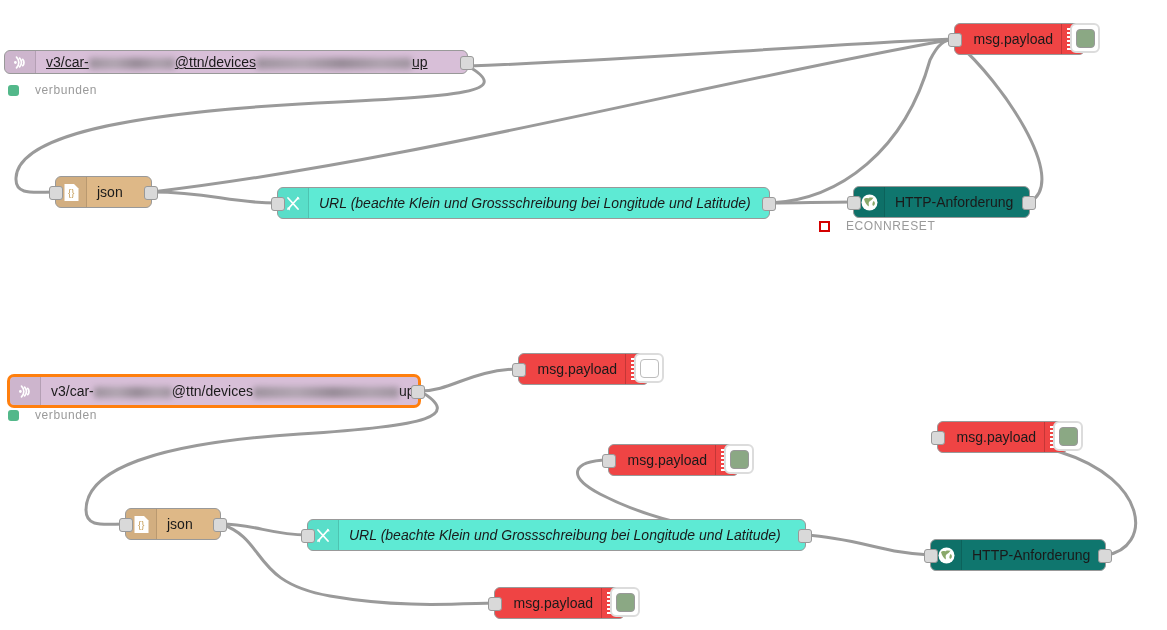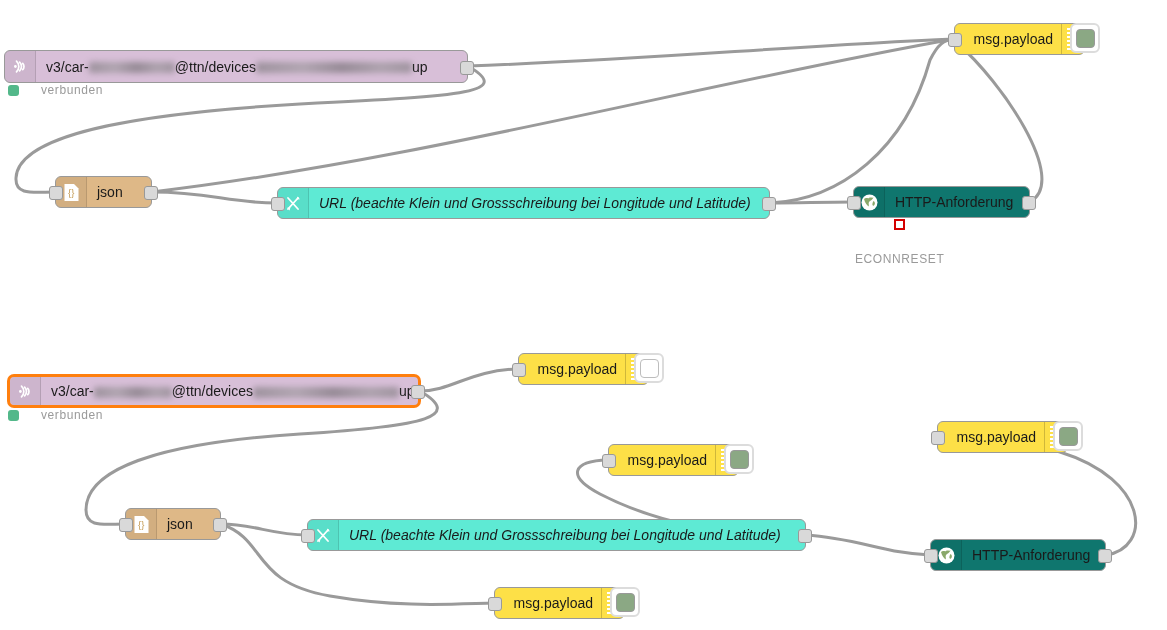--- a/index.html
+++ b/index.html
@@ -78,21 +78,21 @@
     z-index: 6;
   }
   .port.in  { left: -7px; }
   .port.out { right: -7px; }
 
   
   .n-mqtt   { background: #d8bfd8; }
   .n-json   { background: #deb887; }
   .n-change { background: #5eead4; }
   .n-http   { background: #0f766e; }
-  .n-debug  { background: #fde047; justify-content: center; }
+  .n-debug  { background: #ef4444; justify-content: center; }
 
   .n-change .label { font-style: italic; }
 
   
   .debug-lines {
     flex: 0 0 22px;
     width: 22px;
     display: flex;
     flex-direction: column;
     align-items: center;
@@ -131,21 +131,21 @@
   .debug-btn.off span {
     background: #ffffff;
     border: 1px solid #bdbdbd;
   }
 
   
   .status {
     position: absolute;
     display: flex;
     align-items: center;
-    gap: 22px;
+    gap: 16px;
     font-size: 12px;
     letter-spacing: 0.6px;
     color: #888;
     z-index: 5;
     white-space: nowrap;
   }
   .status .dot-green {
     width: 11px; height: 11px;
     border-radius: 3px;
     background: #53b88a;
@@ -202,21 +202,21 @@
 
     <path class="wire" d="M221,524 C268,540 250,582 330,596 C400,608 452,604 494,603"></path>
 
     <path class="wire" d="M806,535 C730,540 650,520 600,494 C566,476 572,461 608,460"></path>
 
     <path class="wire" d="M806,535 C856,538 888,554 930,555"></path>
 
     <path class="wire" d="M1106,555 C1152,548 1150,480 1060,452 C1000,432 958,436 937,437"></path>
   </svg>
 
-  <div class="node n-mqtt" id="node-mqtt-in-1" style="left:4px; top:50px; width:464px; height:33px;">
+  <div class="node n-mqtt" id="node-mqtt-in-1" style="left:4px; top:50px; width:464px; height:24px;text-decoration:underline;">
     <div class="icon-box">
       <svg class="ic" width="17" height="17" viewBox="0 0 17 17" aria-hidden="true">
         <g fill="none" stroke="#ffffff" stroke-width="1.7" stroke-linecap="round">
           <path d="M4.5,3.2 C7.6,6.3 7.6,10.7 4.5,13.8"></path>
           <path d="M7.6,4.2 C10.1,6.7 10.1,10.3 7.6,12.8"></path>
           <path d="M10.7,5.3 C12.4,7.0 12.4,10.0 10.7,11.7"></path>
         </g>
         <circle cx="3.4" cy="8.5" r="1.4" fill="#ffffff"></circle>
       </svg>
     </div>
@@ -279,21 +279,21 @@
       <svg class="ic" width="19" height="19" viewBox="0 0 19 19" aria-hidden="true">
         <circle cx="9.5" cy="9.5" r="8" fill="#ffffff"></circle>
         <path d="M4,6 C6,4 8,6 9,5 C10,4 12,5 13.5,4.5 C12.5,7 10,7.5 9,9 C8,10.5 9.5,12 8.5,13.5 C7,12 5,10 4,6 Z" fill="#8aa86a"></path>
         <path d="M13.5,8 C15,8.5 15.5,11 14,12.5 C13,13.5 12,12 12.5,10.5 C12.8,9.5 13,8.6 13.5,8 Z" fill="#8aa86a"></path>
       </svg>
     </div>
     <div class="label">HTTP-Anforderung</div>
     <div class="port in"></div>
     <div class="port out"></div>
   </div>
-  <div class="status" style="left:855px; top:219px;flex-direction:column;">
+  <div class="status" style="left:819px; top:219px;">
     <span class="sq-red"></span>
     <span class="stext">ECONNRESET</span>
   </div>
 
   <div class="node n-mqtt selected" id="node-mqtt-in-2" style="left:8px; top:375px; width:412px; height:32px;">
     <div class="icon-box">
       <svg class="ic" width="17" height="17" viewBox="0 0 17 17" aria-hidden="true">
         <g fill="none" stroke="#ffffff" stroke-width="1.7" stroke-linecap="round">
           <path d="M4.5,3.2 C7.6,6.3 7.6,10.7 4.5,13.8"></path>
           <path d="M7.6,4.2 C10.1,6.7 10.1,10.3 7.6,12.8"></path>

